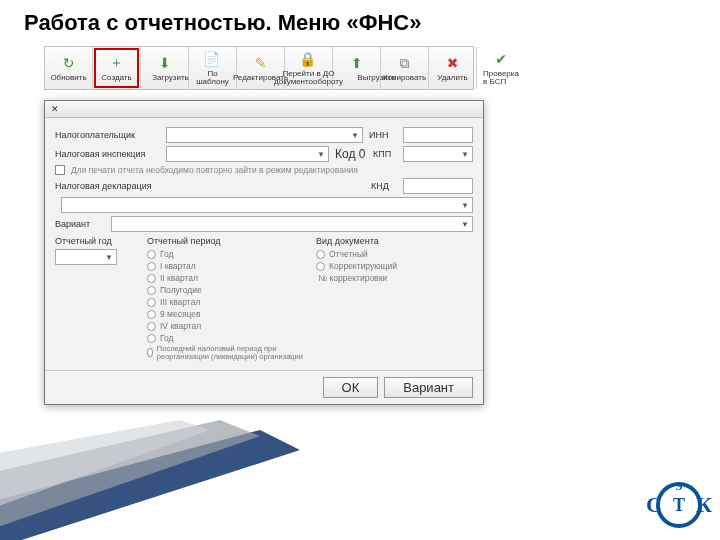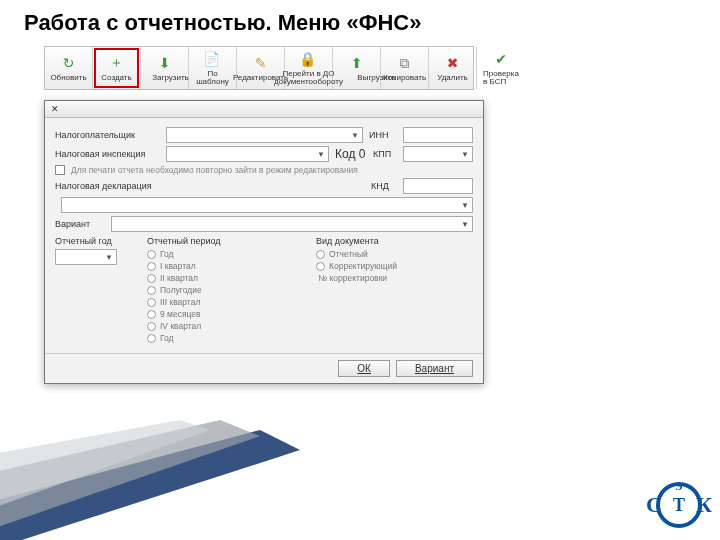--- a/index.html
+++ b/index.html
@@ -51,21 +51,21 @@
   }
   .field.small { flex:0 0 70px; }
   .dd { width:10px; height:10px; color:#555; display:flex; align-items:center; justify-content:center;}
   .chk { width:10px; height:10px; border:1px solid #888; background:#fff; }
   .cols { display:flex; gap:12px; margin-top:4px; }
   .col { flex:1; }
   .colhdr { font-size:9px; margin-bottom:3px; }
   .opt { display:flex; align-items:center; gap:4px; font-size:8.5px; color:#777; margin:2px 0;}
   .radio { width:9px; height:9px; border:1px solid #999; border-radius:50%; background:#fff; }
   .dlg-footer { display:flex; justify-content:flex-end; gap:6px; padding:6px 10px; border-top:1px solid #ccc;}
-  .btn { border:1px solid #999; background:linear-gradient(#fdfdfd,#e5e5e5); padding:2px 18px; font-size:10px;text-decoration:underline; }
+  .btn { border:1px solid #999; background:linear-gradient(#fdfdfd,#e5e5e5); padding:2px 18px; font-size:13px; }
 
   
   .swoosh {
     position:absolute; left:-40px; bottom:-20px; width:360px; height:140px;
     z-index:-1;
   }
   
   .logo { position:absolute; right:18px; bottom:12px; font-family: Georgia, serif; display:flex; align-items:center; }
   .logo .ring {
     width:46px; height:46px; border:4px solid #0a52a0; border-radius:50%;
@@ -209,20 +209,24 @@
               <span class="radio"></span>
               <span>9 месяцев</span>
             </div>
             <div class="opt">
               <span class="radio"></span>
               <span>IV квартал</span>
             </div>
             <div class="opt">
               <span class="radio"></span>
               <span>Год</span>
+            </div>
+            <div class="opt" style="font-size: 7.5px; line-height: 1;">
+              <span class="radio"></span>
+              <span>Последний налоговый период при реорганизации (ликвидации) организации</span>
             </div>
           </div>
         <div class="col" id="doctype-col">
           <div class="colhdr">Вид документа</div>
         <div class="opt">
               <span class="radio"></span>
               <span>Отчетный</span>
             </div>
             <div class="opt">
               <span class="radio"></span>

